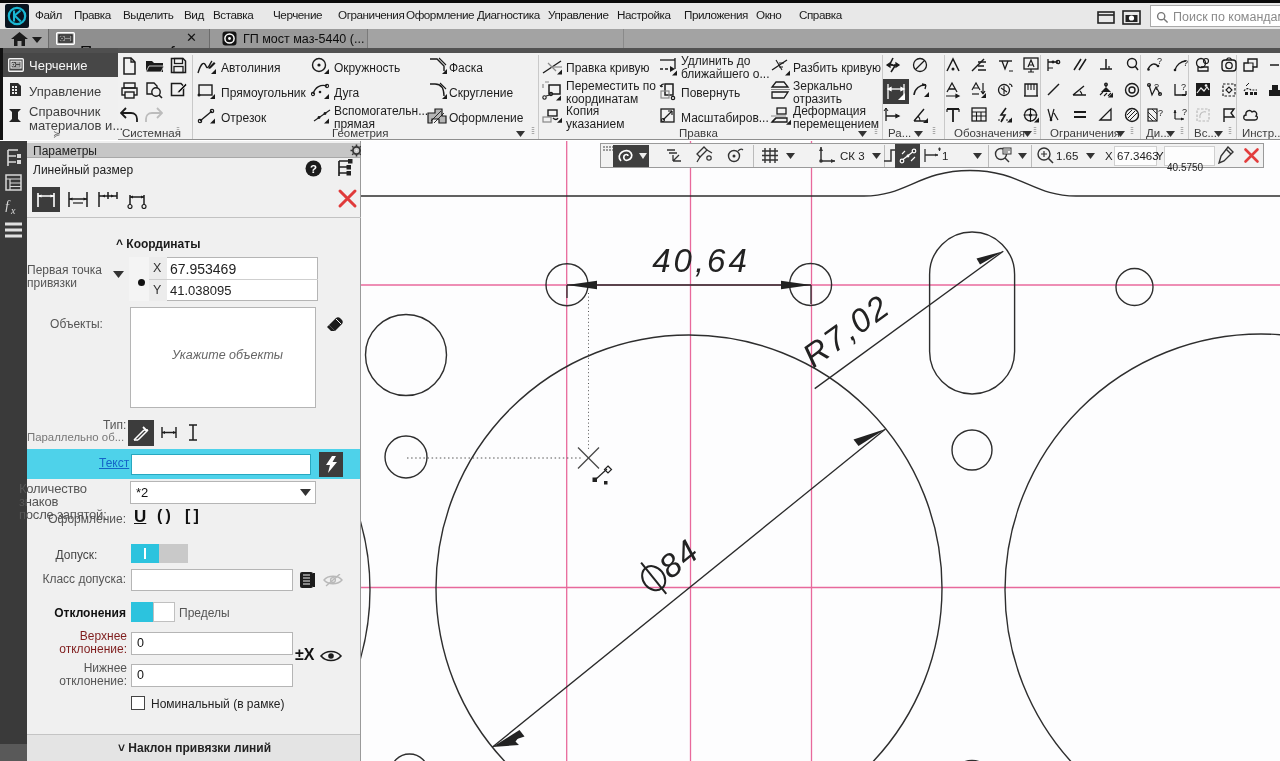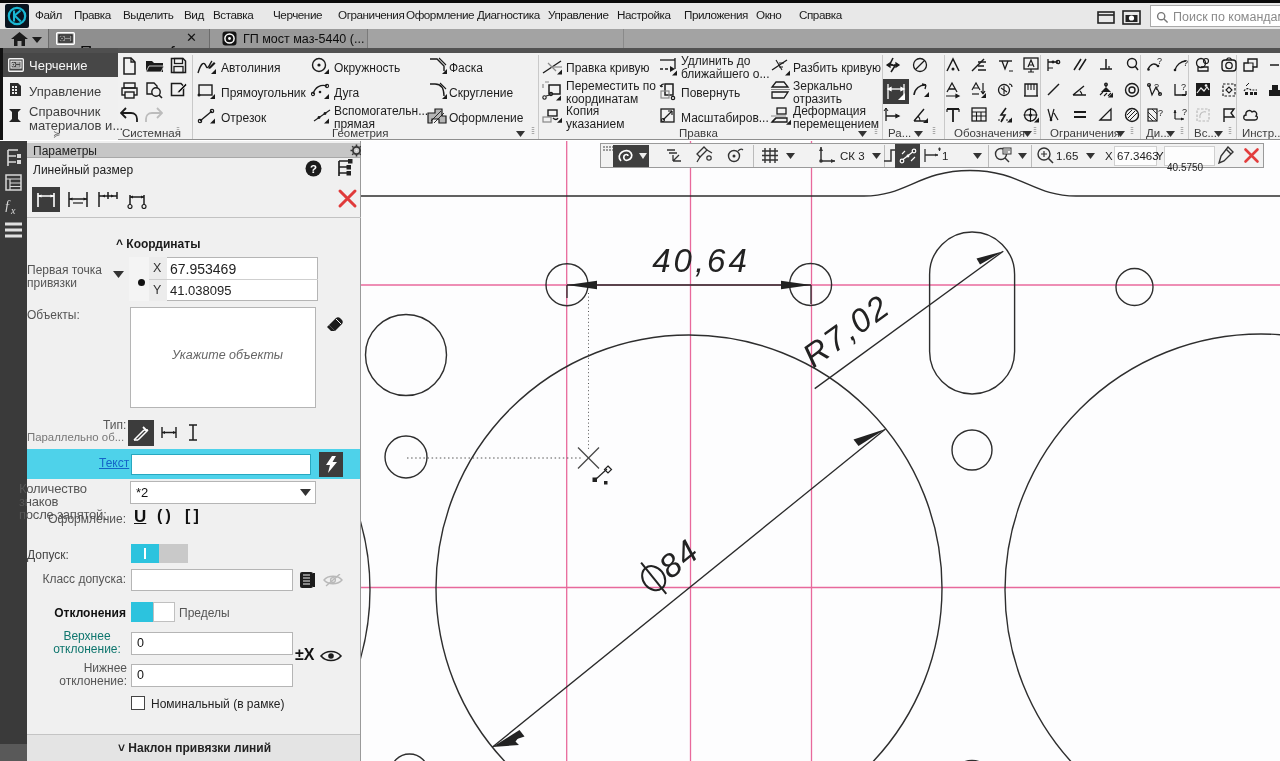--- a/index.html
+++ b/index.html
@@ -628,21 +628,21 @@
       </svg>
   <div class="abs" style="left:102px;top:116px;width:189px;height:44px;background:#fff;border:1px solid #b5b5b5"></div>
   <div class="abs" style="left:102px;top:116px;width:20px;height:44px;background:#f4f4f4"></div>
   <div class="abs" style="left:122px;top:116px;width:18px;height:44px;background:#ececec"></div>
   <div class="abs" style="left:122px;top:138px;width:169px;height:1px;background:#cfcfcf"></div>
   <div class="abs" style="left:111px;top:138px;width:7px;height:7px;border-radius:50%;background:#111"></div>
   <span class="abs" style="left:126px;top:120px;font-size:12.5px;color:#333">X</span>
   <span class="abs" style="left:143px;top:120px;font-size:14px;color:#222">67.953469</span>
   <span class="abs" style="left:126px;top:142px;font-size:12.5px;color:#333">Y</span>
   <span class="abs" style="left:143px;top:142px;font-size:13px;color:#222">41.038095</span>
-  <span class="abs" style="left:0px;top:167px;width:99px;text-align:left;font-size:12px;color:#555">Объекты:</span>
+  <span class="abs" style="left:0px;top:176px;width:99px;text-align:center;font-size:12px;color:#555">Объекты:</span>
   <div class="abs" style="left:103px;top:166px;width:186px;height:101px;background:#fff;border:1px solid #b5b5b5"></div>
   <span class="abs" style="left:145px;top:207px;font-size:12.5px;color:#666;font-style:italic">Укажите объекты</span>
   <svg class="abs" style="left:300px;top:174px" width="18" height="16" viewBox="0 0 18 16">
         <path d="M2 10 L9 3 C10 2 12 2 13 3 L15 5 C16 6 16 8 15 9 L8 16" fill="#1c1c1c"></path>
         <path d="M2 10 L8 16 L4 16 L0 12 Z" fill="#1c1c1c"></path>
         <path d="M9 4 L14 9" stroke="#f0f0f0" stroke-width="1"></path>
       </svg>
 
   <span class="abs" style="left:76px;top:277px;font-size:12px;color:#555">Тип:</span>
   <span class="abs" style="left:0px;top:290px;width:97px;font-size:11.4px;color:#777;text-align:right;white-space:nowrap">Параллельно об...</span>
@@ -673,21 +673,21 @@
   <span class="abs" style="left:109px;top:344px;font-size:13px;color:#111">*2</span>
   <svg class="abs" style="left:273px;top:348px" width="11" height="7" viewBox="0 0 11 7">
         <path d="M0 0 H11 L5.5 7 Z" fill="#333"></path>
       </svg>
 
   <span class="abs" style="left:0px;top:371px;width:99px;text-align:right;font-size:12px;color:#555">Оформление:</span>
   <span class="abs" style="left:107px;top:366px;font-size:17px;color:#111;font-weight:bold;text-decoration:underline">U</span>
   <span class="abs" style="left:130px;top:366px;font-size:16px;color:#111;font-weight:bold">( )</span>
   <span class="abs" style="left:158px;top:366px;font-size:16px;color:#111;font-weight:bold">[ ]</span>
 
-  <span class="abs" style="left:0px;top:407px;width:99px;text-align:left;font-size:12px;color:#444">Допуск:</span>
+  <span class="abs" style="left:0px;top:407px;width:99px;text-align:center;font-size:12px;color:#444">Допуск:</span>
   <div class="abs" style="left:104px;top:403px;width:28px;height:19px;background:#2cc3de"></div>
   <div class="abs" style="left:132px;top:403px;width:29px;height:19px;background:#c9c9c9"></div>
   <div class="abs" style="left:117px;top:407px;width:2px;height:11px;background:#fff"></div>
 
   <span class="abs" style="left:0px;top:431px;width:99px;text-align:right;font-size:12px;color:#555">Класс допуска:</span>
   <div class="abs" style="left:104px;top:428px;width:162px;height:22px;background:#fff;border:1px solid #b5b5b5"></div>
   <svg class="abs" style="left:272px;top:430px" width="17" height="18" viewBox="0 0 17 18">
         <rect x="1" y="1" width="13" height="16" rx="2" fill="#1c1c1c"></rect>
         <path d="M4 4 H11 M4 7 H11 M4 10 H11 M4 13 H11" stroke="#f0f0f0" stroke-width="1.1"></path>
         <rect x="14" y="2" width="2" height="14" fill="#1c1c1c"></rect>
@@ -696,21 +696,21 @@
         <path d="M1 6 C5 1 15 1 19 6 C15 11 5 11 1 6 Z" fill="none" stroke="#b9b9b9" stroke-width="1.4"></path>
         <circle cx="10" cy="6" r="2.4" fill="none" stroke="#b9b9b9" stroke-width="1.4"></circle>
         <line x1="3" y1="12" x2="17" y2="0" stroke="#b9b9b9" stroke-width="1.4"></line>
       </svg>
 
   <span class="abs" style="left:0px;top:465px;width:99px;text-align:right;font-size:12px;color:#111;font-weight:bold">Отклонения</span>
   <div class="abs" style="left:104px;top:461px;width:22px;height:20px;background:#2cc3de"></div>
   <div class="abs" style="left:126px;top:461px;width:22px;height:20px;background:#fff;border:1px solid #c0c0c0"></div>
   <span class="abs" style="left:152px;top:465px;font-size:12px;color:#555">Пределы</span>
 
-  <span class="abs" style="left:20px;top:489px;width:80px;text-align:center;font-size:12px;color:#0f766e;line-height:13px">Верхнее<br>отклонение:</span>
+  <span class="abs" style="left:20px;top:489px;width:80px;text-align:right;font-size:12px;color:#7f1d1d;line-height:13px">Верхнее<br>отклонение:</span>
   <div class="abs" style="left:104px;top:491px;width:162px;height:23px;background:#fff;border:1px solid #b5b5b5"></div>
   <span class="abs" style="left:110px;top:495px;font-size:12.5px;color:#111">0</span>
   <span class="abs" style="left:20px;top:521px;width:80px;text-align:right;font-size:12px;color:#555;line-height:13px">Нижнее<br>отклонение:</span>
   <div class="abs" style="left:104px;top:523px;width:162px;height:23px;background:#fff;border:1px solid #b5b5b5"></div>
   <span class="abs" style="left:110px;top:527px;font-size:12.5px;color:#111">0</span>
   <span class="abs" style="left:268px;top:505px;font-size:16px;color:#111;font-weight:bold">±X</span>
   <svg class="abs" style="left:293px;top:508px" width="22" height="14" viewBox="0 0 22 14">
         <path d="M1 7 C6 1 16 1 21 7 C16 13 6 13 1 7 Z" fill="none" stroke="#1c1c1c" stroke-width="1.6"></path>
         <circle cx="11" cy="7" r="2.8" fill="#1c1c1c"></circle>
       </svg>

